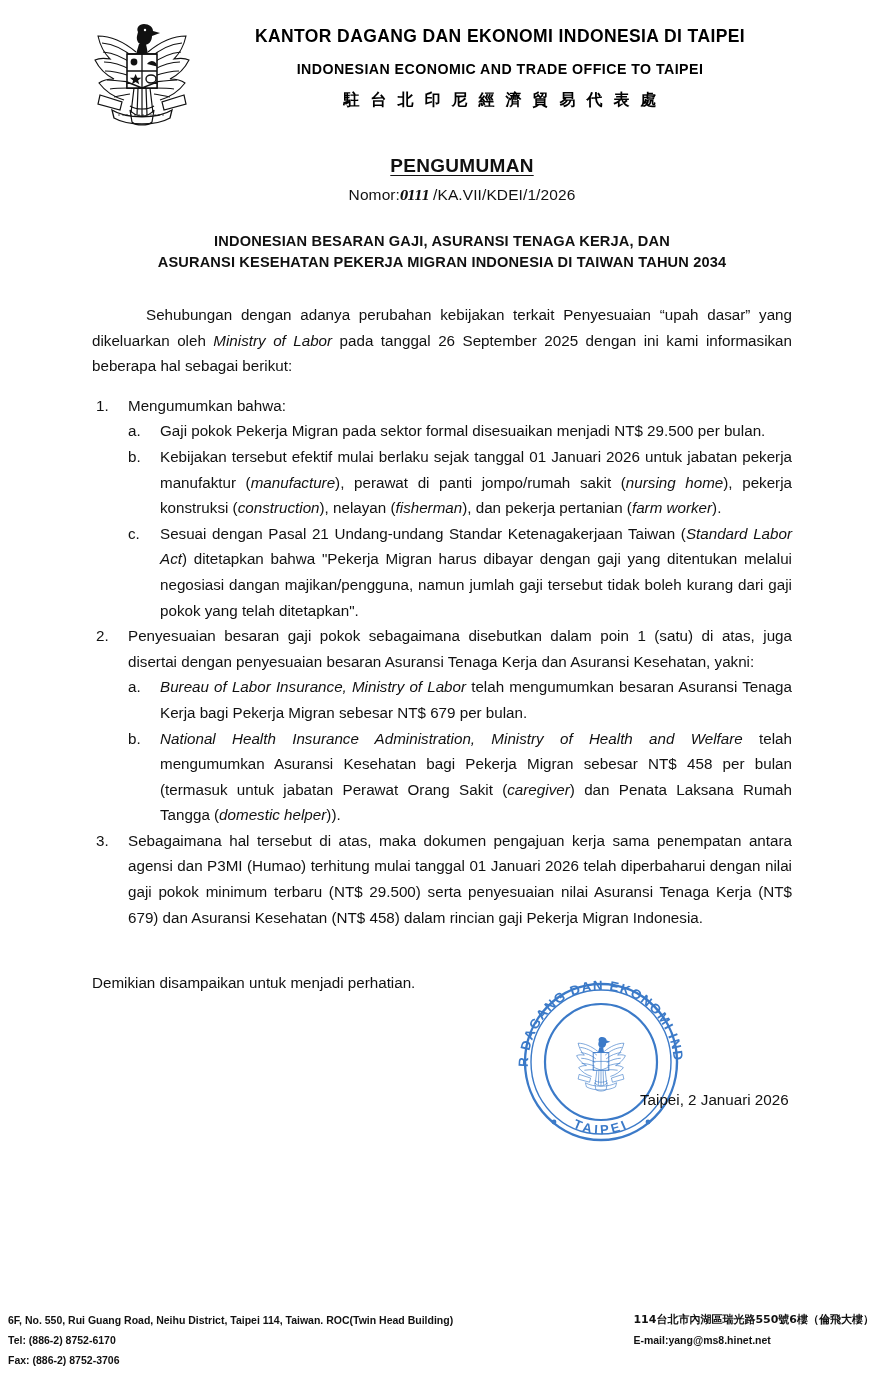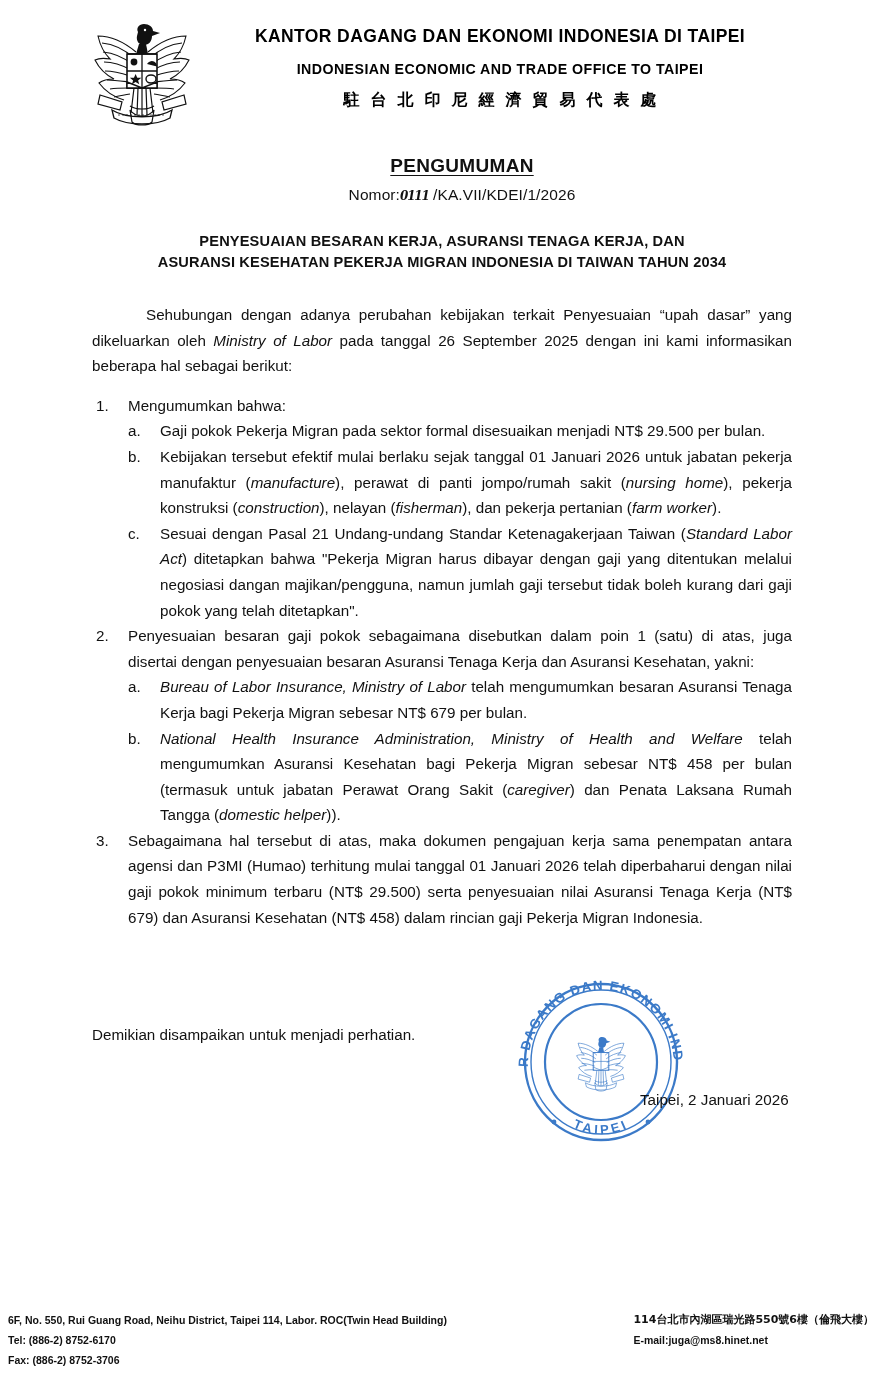--- a/index.html
+++ b/index.html
@@ -163,21 +163,21 @@
     top: 0;
     width: 24px;
     text-align: left;
   }
 
   em, .it { font-style: italic; }
 
   .closing {
     position: absolute;
     left: 92px;
-    top: 1022px;
+    top: 970px;
     width: 430px;
     font-size: 15.2px;
     line-height: 25.6px;
   }
 
   .signature-date {
     position: absolute;
     left: 640px;
     top: 1043px;
     font-size: 15.2px;
@@ -307,21 +307,21 @@
   </div>
 
   <div class="title-block">
     <div class="doc-title">PENGUMUMAN</div>
     <div class="doc-number">
       <span>Nomor:</span><span class="handwritten">0111</span><span> /KA.VII/KDEI/1/2026</span>
     </div>
   </div>
 
   <div class="subject-block">
-    <div>PENYESUAIAN BESARAN KERJA, ASURANSI TENAGA KERJA, DAN</div>
+    <div>INDONESIAN BESARAN GAJI, ASURANSI TENAGA KERJA, DAN</div>
     <div>ASURANSI KESEHATAN PEKERJA MIGRAN INDONESIA DI TAIWAN TAHUN 2034</div>
   </div>
 
   <div class="body-wrap">
     <p class="para indent">
       <span>Sehubungan dengan adanya perubahan kebijakan terkait Penyesuaian “upah dasar” yang dikeluarkan oleh </span><em>Ministry of Labor</em><span> pada tanggal 26 September 2025 dengan ini kami informasikan beberapa hal sebagai berikut:</span>
     </p>
 
     <ol class="num-list" id="numbered-items">
         <li>
@@ -414,25 +414,25 @@
           <path d="M26 94 C40 103 72 103 86 94 L84 102 C70 110 42 110 28 102 Z"></path>
         </g>
       </g>
     </svg>
   </div>
 
   <div class="signature-date">Taipei, 2 Januari 2026</div>
 
   <div class="footer">
     <div class="footer-left">
-      <div>6F, No. 550, Rui Guang Road, Neihu District, Taipei 114, Labor. ROC(Twin Head Building)</div>
+      <div>6F, No. 550, Rui Guang Road, Neihu District, Taipei 114, Taiwan. ROC(Twin Head Building)</div>
       <div class="footer-tel-row">
         <span class="footer-tel">Tel: (886-2) 8752-6170</span>
         <span>Fax: (886-2) 8752-3706</span>
       </div>
     </div>
     <div class="footer-right">
       <div class="footer-cn">114台北市內湖區瑞光路550號6樓（倫飛大樓）</div>
-      <div>E-mail:juga@ms8.hinet.net</div>
+      <div>E-mail:yang@ms8.hinet.net</div>
     </div>
   </div>
 
 </div>
 
 </body></html>

